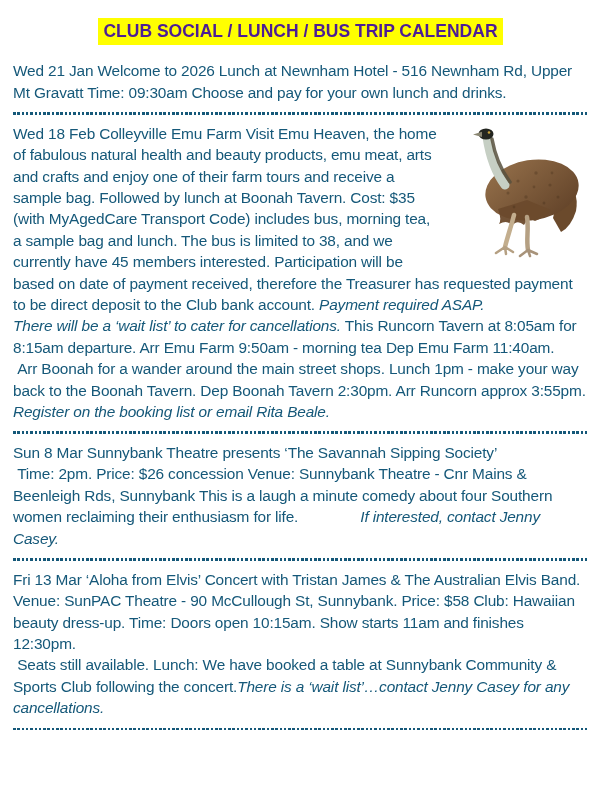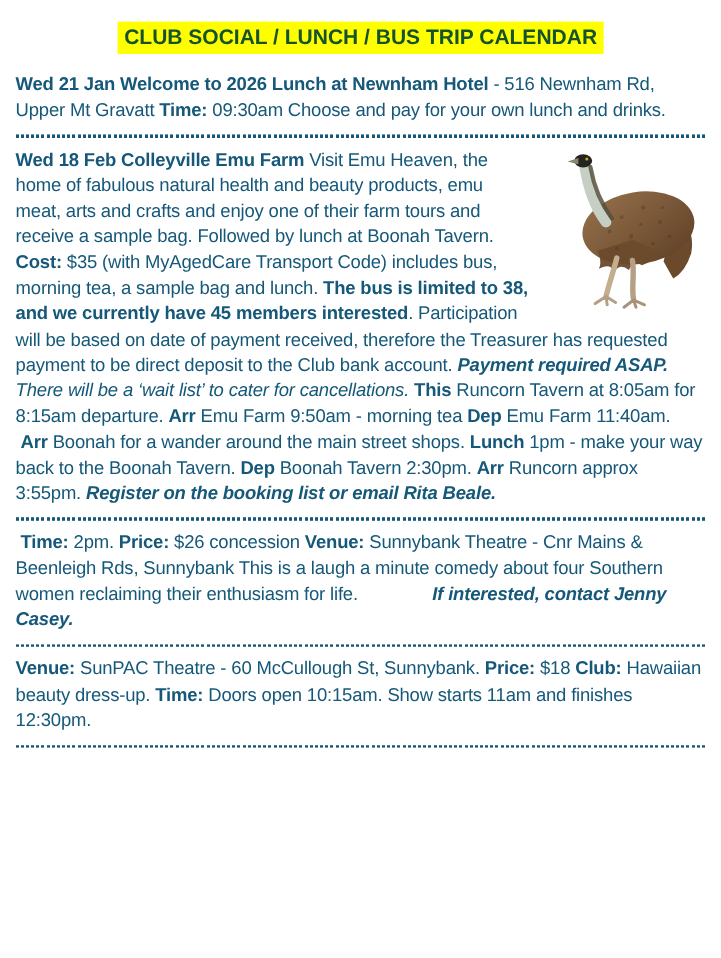--- a/index.html
+++ b/index.html
@@ -4,29 +4,29 @@
 <style>
   html,body{margin:0;padding:0;background:#ffffff;}
   body{
     width:601px;height:798px;overflow:hidden;
     font-family:"Liberation Sans","DejaVu Sans",sans-serif;
     color:#155879;
   }
   .page{padding:16px 13px 0 13px;}
   .title-wrap{text-align:center;margin:2px 0 15px 0;}
   .doc-title{
-    display:inline-block;background:#ffff00;color:#14532d;
+    display:inline-block;background:#ffff00;color:#4c1d95;
     font-weight:bold;font-size:17.5px;line-height:1.45;
     padding:1px 5px;letter-spacing:0;
   }
   .block{
     margin:0;font-size:15.4px;line-height:21.4px;letter-spacing:-0.15px;
     color:#155879;
   }
-  .block .b{font-weight:bold;}
+  .block .b{font-weight:normal;}
   .block .i{font-style:italic;}
   .block .gap{display:inline-block;}
   .sep{
     clear:both;height:2.6px;margin:9px 0 8px 0;
     background-image:repeating-linear-gradient(to right,#155879 0 2.5px,transparent 2.5px 4.3px);
   }
   section{clear:none;}
   .emu-wrap{
     float:right;width:140px;height:140px;margin:0 0 4px 8px;
   }
@@ -86,21 +86,24 @@
       <path d="M57 124 l-9 6 M57 124 l1 7 M57 124 l8 5" stroke="#b5a083" stroke-width="2.5" fill="none" stroke-linecap="round"></path>
       <path d="M80 127 l-8 6 M80 127 l2 6 M80 127 l9 4" stroke="#a8937a" stroke-width="2.5" fill="none" stroke-linecap="round"></path>
     </svg>
   </div>
 <p class="block"><span class="b">Wed 18 Feb Colleyville Emu Farm</span><span> Visit Emu Heaven, the home of fabulous natural health and beauty products, emu meat, arts and crafts and enjoy one of their farm tours and receive a sample bag. Followed by lunch at Boonah Tavern. </span><span class="b">Cost:</span><span> $35 (with MyAgedCare Transport Code) includes bus, morning tea, a sample bag and lunch. </span><span class="b">The bus is limited to 38, and we currently have 45 members interested</span><span>. Participation will be based on date of payment received, therefore the Treasurer has requested payment to be direct deposit to the Club bank account. </span><span class="b i">Payment required ASAP.</span></p>
         <p class="block"><span class="i">There will be a ‘wait list’ to cater for cancellations.</span><span> </span><span class="b">This</span><span> Runcorn Tavern at 8:05am for 8:15am departure. </span><span class="b">Arr</span><span> Emu Farm 9:50am - morning tea </span><span class="b">Dep</span><span> Emu Farm 11:40am.</span></p>
         <p class="block"><span>&nbsp;</span><span class="b">Arr</span><span> Boonah for a wander around the main street shops. </span><span class="b">Lunch</span><span> 1pm - make your way back to the Boonah Tavern. </span><span class="b">Dep</span><span> Boonah Tavern 2:30pm. </span><span class="b">Arr</span><span> Runcorn approx 3:55pm. </span><span class="b i">Register on the booking list or email Rita Beale.</span></p>
       </section>
       <div class="sep"></div>
       <section>
+        <p class="block"><span class="b">Sun 8 Mar Sunnybank Theatre presents ‘The Savannah Sipping Society’</span></p>
         <p class="block"><span>&nbsp;</span><span class="b">Time:</span><span> 2pm. </span><span class="b">Price:</span><span> $26 concession </span><span class="b">Venue:</span><span> Sunnybank Theatre - Cnr Mains &amp; Beenleigh Rds, Sunnybank This is a laugh a minute comedy about four Southern women reclaiming their enthusiasm for life.</span><span class="gap" style="width: 62px;"></span><span class="b i">If interested, contact Jenny Casey.</span></p>
       </section>
       <div class="sep"></div>
       <section>
-        <p class="block"><span class="b">Venue:</span><span> SunPAC Theatre - 60 McCullough St, Sunnybank. </span><span class="b">Price:</span><span> $18 </span><span class="b">Club:</span><span> Hawaiian beauty dress-up. </span><span class="b">Time:</span><span> Doors open 10:15am. Show starts 11am and finishes 12:30pm.</span></p>
+        <p class="block"><span class="b">Fri 13 Mar ‘Aloha from Elvis’ Concert with Tristan James &amp; The Australian Elvis Band.</span></p>
+        <p class="block"><span class="b">Venue:</span><span> SunPAC Theatre - 90 McCullough St, Sunnybank. </span><span class="b">Price:</span><span> $58 </span><span class="b">Club:</span><span> Hawaiian beauty dress-up. </span><span class="b">Time:</span><span> Doors open 10:15am. Show starts 11am and finishes 12:30pm.</span></p>
+        <p class="block"><span class="b">&nbsp;Seats still available. Lunch:</span><span> We have booked a table at Sunnybank Community &amp; Sports Club following the concert.</span><span class="b i">There is a ‘wait list’…contact Jenny Casey for any cancellations.</span></p>
       </section>
       <div class="sep"></div>
     </div>
 </div>
 
 </body></html>

